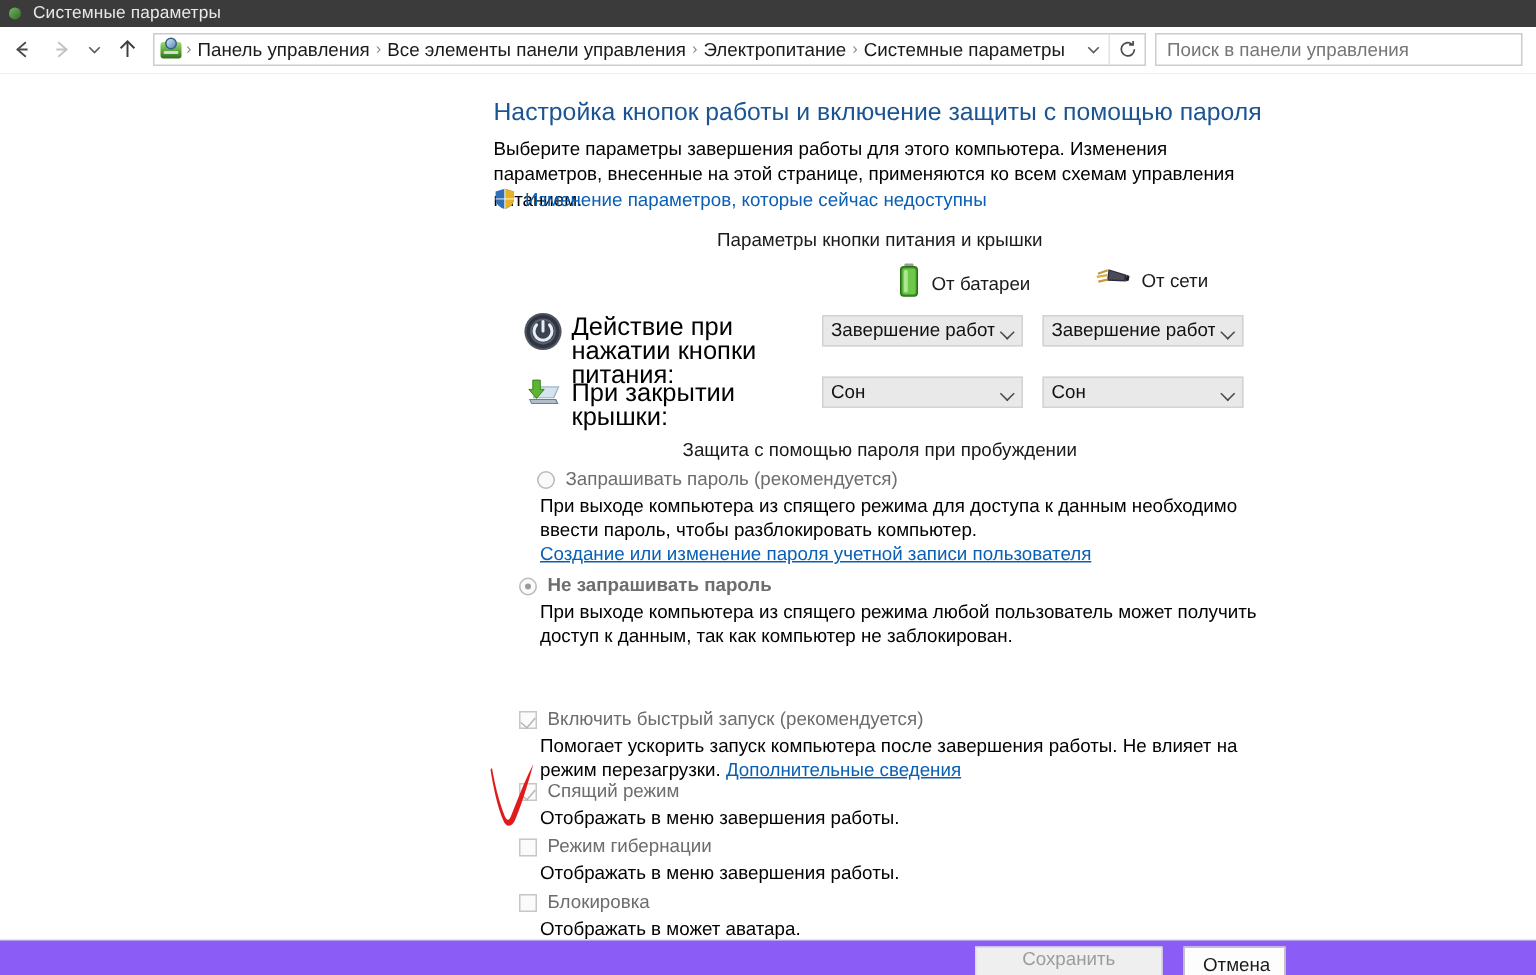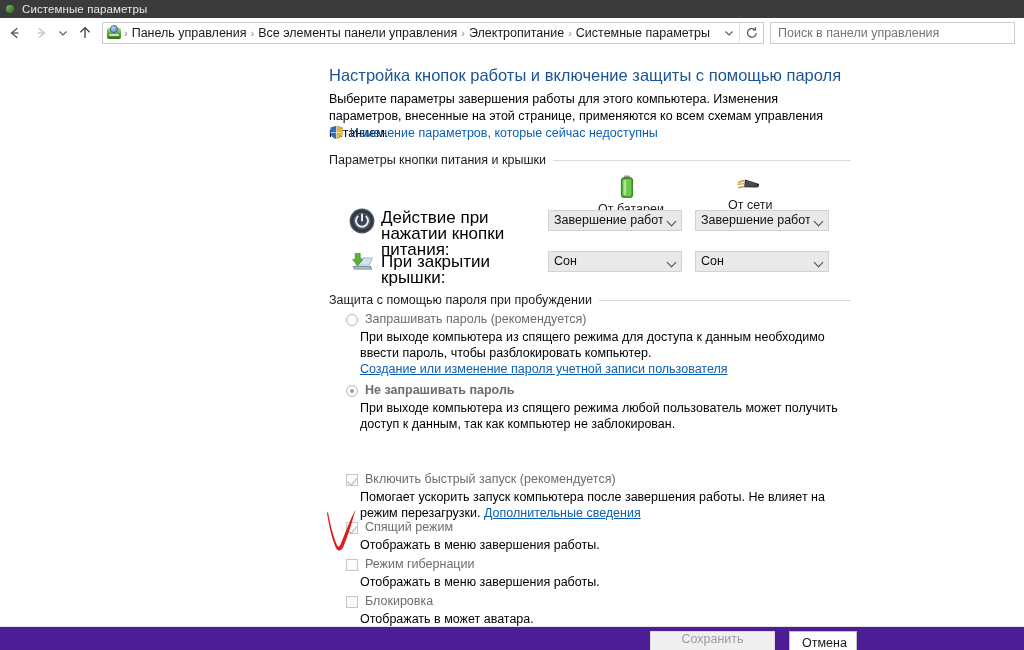--- a/index.html
+++ b/index.html
@@ -10,21 +10,21 @@
     overflow: hidden;
     background: #ffffff;
     font-family: "Liberation Sans", "DejaVu Sans", sans-serif;
     -webkit-font-smoothing: antialiased;
   }
 
   #app {
     position: relative;
     width: 1024px;
     height: 650px;
-    background: #4c1d95;
+    background: #8b5cf6;
   }
 
   
   .titlebar {
     position: absolute;
     left: 0; top: 0;
     width: 1024px; height: 18px;
     background: #3b3b3b;
     display: flex;
     align-items: center;
@@ -201,41 +201,41 @@
   }
   .link.underline { text-decoration: underline; }
 
   
   .group {
     position: absolute;
     left: 329px;
     width: 522px;
     display: flex;
     align-items: center;
+    flex-direction: column;
   }
   .group-label {
     font-size: 12.5px;
     color: #1a1a1a;
     white-space: nowrap;
     padding-right: 7px;
   }
   .group-rule {
     flex: 1 1 auto;
     height: 1px;
     background: #d9d9d9;
   }
 
   
   .col-head {
     position: absolute;
     display: flex;
     align-items: center;
     font-size: 12.5px;
     color: #1a1a1a;
-    flex-direction: column;
   }
   .col-head .ic { margin-right: 7px; flex: 0 0 auto; display: block; }
 
   .row-icon {
     position: absolute;
     width: 26px; height: 26px;
   }
   .row-label {
     position: absolute;
     font-size: 17px;
@@ -530,21 +530,21 @@
       <select class="combo" style="position:relative;left:0;top:0;">
         <option>Сон</option>
       </select>
     </div>
 
     <div class="group" style="top:244px;">
       <span class="group-label">Защита с помощью пароля при пробуждении</span>
       <span class="group-rule"></span>
     </div>
 
-    <div class="opt" style="left:346px; top:263px;">
+    <div class="opt" style="left:358px; top:263px;">
       <span class="radio"></span>
       <span class="opt-label">Запрашивать пароль (рекомендуется)</span>
     </div>
     <div class="opt-desc" style="left:360px; top:280px;">
       <span>При выходе компьютера из спящего режима для доступа к данным необходимо ввести пароль, чтобы разблокировать компьютер. </span><span class="link underline">Создание или изменение пароля учетной записи пользователя</span>
     </div>
 
     <div class="opt" style="left:346px; top:334px;font-weight:bold;">
       <span class="radio checked"></span>
       <span class="opt-label">Не запрашивать пароль</span>

